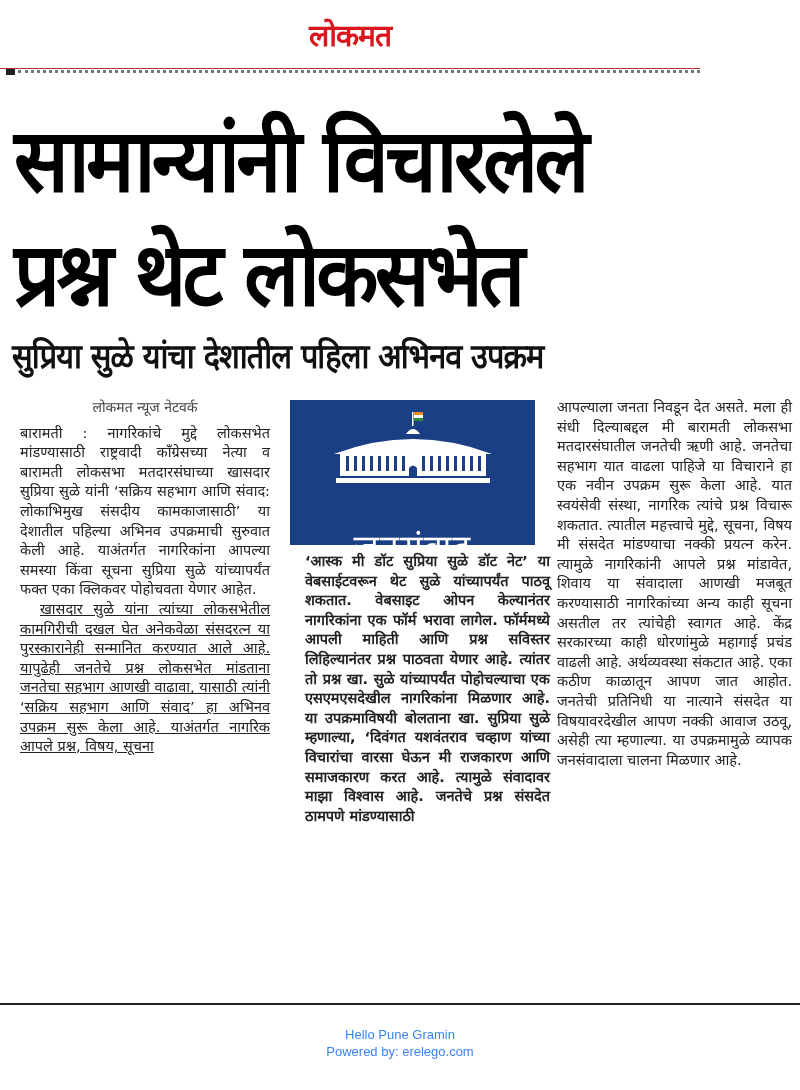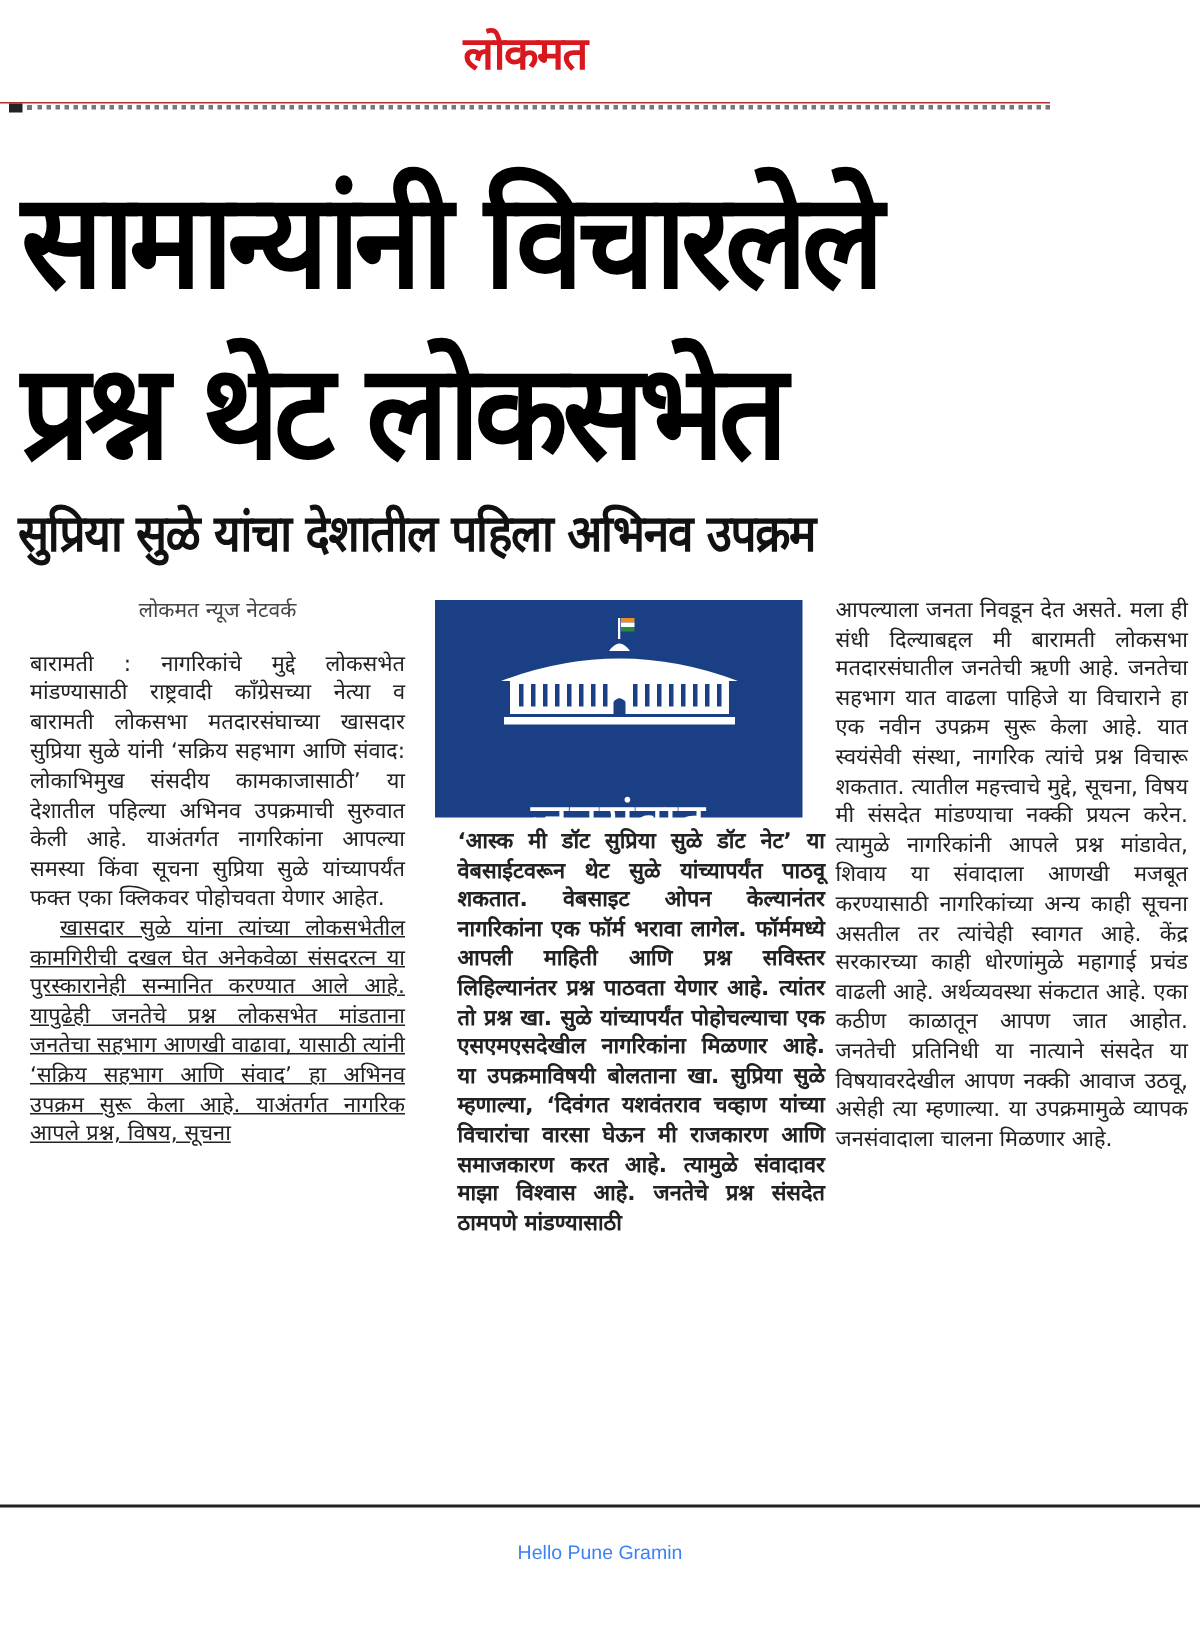--- a/index.html
+++ b/index.html
@@ -10,21 +10,21 @@
   .dotted-rule { position: absolute; left: 18px; right: 0; top: 70px; height: 3px; border-top: 3px dotted #777; }
   .dot-block { position: absolute; left: 6px; top: 69px; width: 9px; height: 6px; background: #222; }
   .headline { position: absolute; left: 14px; top: 104px; width: 790px; font-family: "DejaVu Sans", sans-serif; font-weight: bold; font-size: 88px; line-height: 114px; color: #000; letter-spacing: -4px; white-space: nowrap; transform: scaleX(0.92); transform-origin: left top; }
   .subhead { position: absolute; left: 12px; top: 333px; width: 780px; font-family: "DejaVu Sans", sans-serif; font-weight: bold; font-size: 34px; line-height: 46px; color: #111; letter-spacing: -1px; white-space: nowrap; transform: scaleX(0.9); transform-origin: left top; }
   .col { position: absolute; top: 398px; font-family: "DejaVu Sans", sans-serif; font-size: 14.5px; line-height: 19.6px; color: #222; text-align: justify; }
   .col p { margin: 0; }
   .col .indent { text-indent: 20px; text-decoration: underline; }
   .col1 { left: 20px; width: 250px; }
   .col2 { left: 305px; top: 552px; width: 245px; font-weight: bold; }
   .col3 { left: 557px; width: 235px; }
-  .byline { text-align: center; color: #444; font-size: 14px; margin-bottom: 16px; }
+  .byline { text-align: center; color: #444; font-size: 14px; margin-bottom: 6px; }
   .logo-box { position: absolute; left: 290px; top: 400px; width: 245px; height: 145px; background: #1b3f84; }
   .parliament { position: absolute; left: 36px; top: 10px; width: 175px; height: 76px; }
   .jan-label { position: absolute; left: 0; right: 0; top: 96px; text-align: center; color: #ffffff; font-weight: normal; font-size: 34px; letter-spacing: 1px; margin-top: 27px; }
   .bottom-rule { position: absolute; left: 0; right: 0; top: 1003px; height: 2px; background: #222; }
   .footer { position: absolute; left: 0; right: 0; top: 1026px; text-align: center; font-family: "Liberation Sans", sans-serif; font-size: 13px; line-height: 17px; color: #3b82f6; }
 </style>
 </head>
 <body>
 
 <div class="masthead">
@@ -85,13 +85,14 @@
 </div>
 
 <div class="col col3">
   <p>आपल्याला जनता निवडून देत असते. मला ही संधी दिल्याबद्दल मी बारामती लोकसभा मतदारसंघातील जनतेची ऋणी आहे. जनतेचा सहभाग यात वाढला पाहिजे या विचाराने हा एक नवीन उपक्रम सुरू केला आहे. यात स्वयंसेवी संस्था, नागरिक त्यांचे प्रश्न विचारू शकतात. त्यातील महत्त्वाचे मुद्दे, सूचना, विषय मी संसदेत मांडण्याचा नक्की प्रयत्न करेन. त्यामुळे नागरिकांनी आपले प्रश्न मांडावेत, शिवाय या संवादाला आणखी मजबूत करण्यासाठी नागरिकांच्या अन्य काही सूचना असतील तर त्यांचेही स्वागत आहे. केंद्र सरकारच्या काही धोरणांमुळे महागाई प्रचंड वाढली आहे. अर्थव्यवस्था संकटात आहे. एका कठीण काळातून आपण जात आहोत. जनतेची प्रतिनिधी या नात्याने संसदेत या विषयावरदेखील आपण नक्की आवाज उठवू, असेही त्या म्हणाल्या. या उपक्रमामुळे व्यापक जनसंवादाला चालना मिळणार आहे.</p>
 </div>
 
 <div class="bottom-rule"></div>
 
 <div class="footer">
   <div>Hello Pune Gramin</div>
+  <div>Powered by: erelego.com</div>
 </div>
 
 </body></html>

